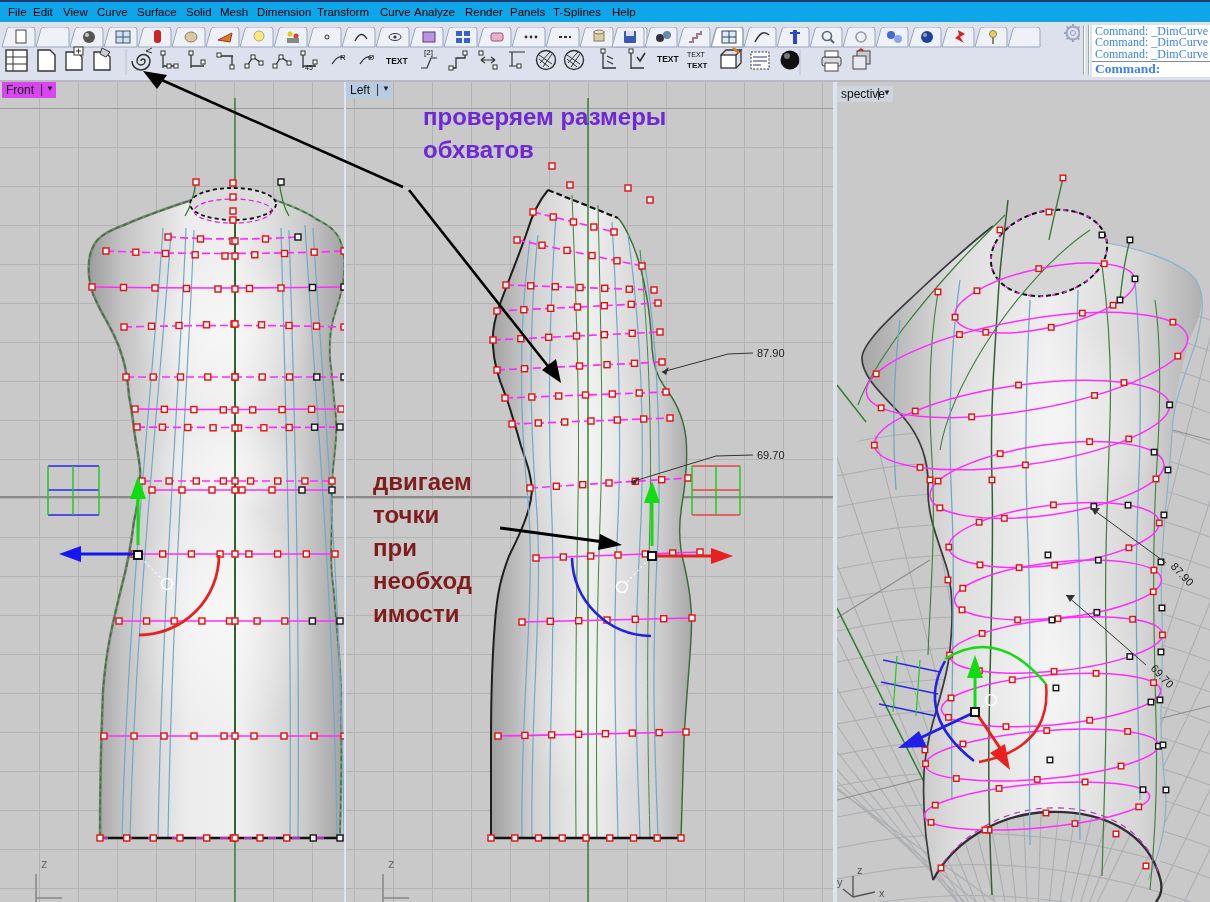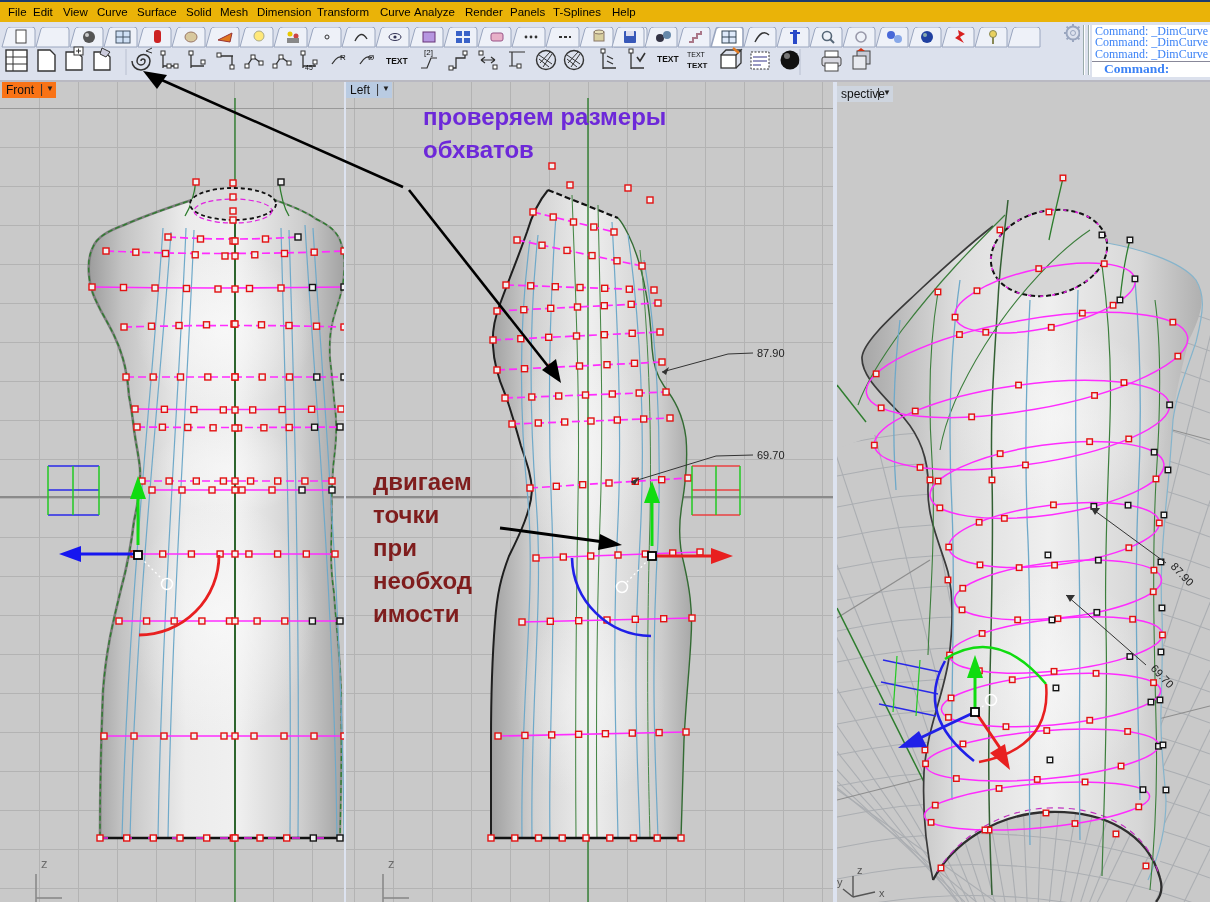--- a/index.html
+++ b/index.html
@@ -1,17 +1,17 @@
 <!DOCTYPE html>
 <html><head><meta charset="utf-8"><style>
 *{margin:0;padding:0;box-sizing:border-box}
 body{width:1210px;height:902px;overflow:hidden;background:#c9c9c9;font-family:"Liberation Sans",sans-serif}
 </style></head><body>
 <div style="position:absolute;left:0;top:0;width:1210px;height:2px;background:#1c3a70"></div>
-<div style="position:absolute;left:0;top:2px;width:1210px;height:20px;background:#eab308;font:11.5px 'Liberation Sans',sans-serif;color:#000">
+<div style="position:absolute;left:0;top:2px;width:1210px;height:20px;background:#0ea5e9;font:11.5px 'Liberation Sans',sans-serif;color:#000">
     <span style="position:absolute;left:8px;top:4px">File</span>
     <span style="position:absolute;left:33px;top:4px">Edit</span>
     <span style="position:absolute;left:63px;top:4px">View</span>
     <span style="position:absolute;left:97px;top:4px">Curve</span>
     <span style="position:absolute;left:137px;top:4px">Surface</span>
     <span style="position:absolute;left:186px;top:4px">Solid</span>
     <span style="position:absolute;left:220px;top:4px">Mesh</span>
     <span style="position:absolute;left:257px;top:4px">Dimension</span>
     <span style="position:absolute;left:317px;top:4px">Transform</span>
     <span style="position:absolute;left:380px;top:4px">Curve</span>
@@ -258,21 +258,21 @@
       </g>
     </svg>
   </div>
 <div style="position:absolute;left:1080px;top:22px;width:130px;height:58px;background:#dce1ed">
     <div style="position:absolute;left:3px;top:3px;width:2px;height:50px;border-left:1px solid #9aa;border-right:1px solid #fff"></div>
     <div style="position:absolute;left:8px;top:3px;width:2px;height:50px;border-left:1px solid #9aa;border-right:1px solid #fff"></div>
     <div style="position:absolute;left:12px;top:3px;width:118px;height:52px;background:#fff;overflow:hidden;font:12px 'Liberation Serif',serif;color:#3b82f6;line-height:11.4px;white-space:nowrap">
       <div style="padding-left:3px;padding-top:1px">Command: _DimCurve</div>
       <div style="padding-left:3px">Command: _DimCurve</div>
       <div style="padding-left:3px;border-bottom:1px solid #889;padding-bottom:1px">Command: _DimCurve</div>
-      <div style="padding-left:12px;font-weight:bold;font-size:13.5px;line-height:14px">Command:</div>
+      <div style="padding-left:3px;font-weight:bold;font-size:13.5px;line-height:14px">Command:</div>
     </div>
   </div>
 <div style="position:absolute;left:0;top:80px;width:1210px;height:2px;background:#b9b9c2"></div>
 <svg width="344" height="820" viewBox="0 82 344 820" style="position:absolute;left:0;top:82px">
     <rect x="0" y="82" width="344" height="820" fill="#c9c9c9"></rect>
     <g shape-rendering="crispEdges">
       <line x1="39" y1="82" x2="39" y2="902" stroke="#b3b3b3" stroke-width="1"></line>
       <line x1="78" y1="82" x2="78" y2="902" stroke="#b3b3b3" stroke-width="1"></line>
       <line x1="117" y1="82" x2="117" y2="902" stroke="#b3b3b3" stroke-width="1"></line>
       <line x1="156" y1="82" x2="156" y2="902" stroke="#b3b3b3" stroke-width="1"></line>
@@ -965,21 +965,21 @@
       <line x1="853" y1="897" x2="853" y2="876"></line>
       <line x1="853" y1="897" x2="843" y2="889"></line>
       <line x1="853" y1="897" x2="875" y2="892"></line>
     </g>
     <text x="857" y="874" font-size="11" fill="#555" font-family="Liberation Sans">z</text>
     <text x="837" y="886" font-size="11" fill="#555" font-family="Liberation Sans">y</text>
     <text x="879" y="897" font-size="11" fill="#555" font-family="Liberation Sans">x</text>
   </svg>
 <div style="position:absolute;left:344px;top:82px;width:2px;height:820px;background:#dde3f0"></div>
 <div style="position:absolute;left:833px;top:82px;width:4px;height:820px;background:#dde3f0"></div>
-<div style="position:absolute;left:2px;top:82px;width:54px;height:16px;background:#f97316;font:12px 'Liberation Sans',sans-serif;color:#111;">
+<div style="position:absolute;left:2px;top:82px;width:54px;height:16px;background:#d946ef;font:12px 'Liberation Sans',sans-serif;color:#111;">
     <span style="position:absolute;left:4px;top:1px">Front</span>
     <span style="position:absolute;right:13px;top:0px;color:#333">|</span>
     <span style="position:absolute;right:2px;top:2px;font-size:8px;color:#222">▼</span>
   </div>
 <div style="position:absolute;left:346px;top:82px;width:46px;height:16px;background:#b9cbe2;font:12px 'Liberation Sans',sans-serif;color:#111;padding-left:44px;">
     <span style="position:absolute;left:4px;top:1px">Left</span>
     <span style="position:absolute;right:13px;top:0px;color:#333">|</span>
     <span style="position:absolute;right:2px;top:2px;font-size:8px;color:#222">▼</span>
   </div>
 <div style="position:absolute;left:837px;top:86px;width:56px;height:16px;background:#ced5df;font:12px 'Liberation Sans',sans-serif;color:#111;text-decoration:underline;">

